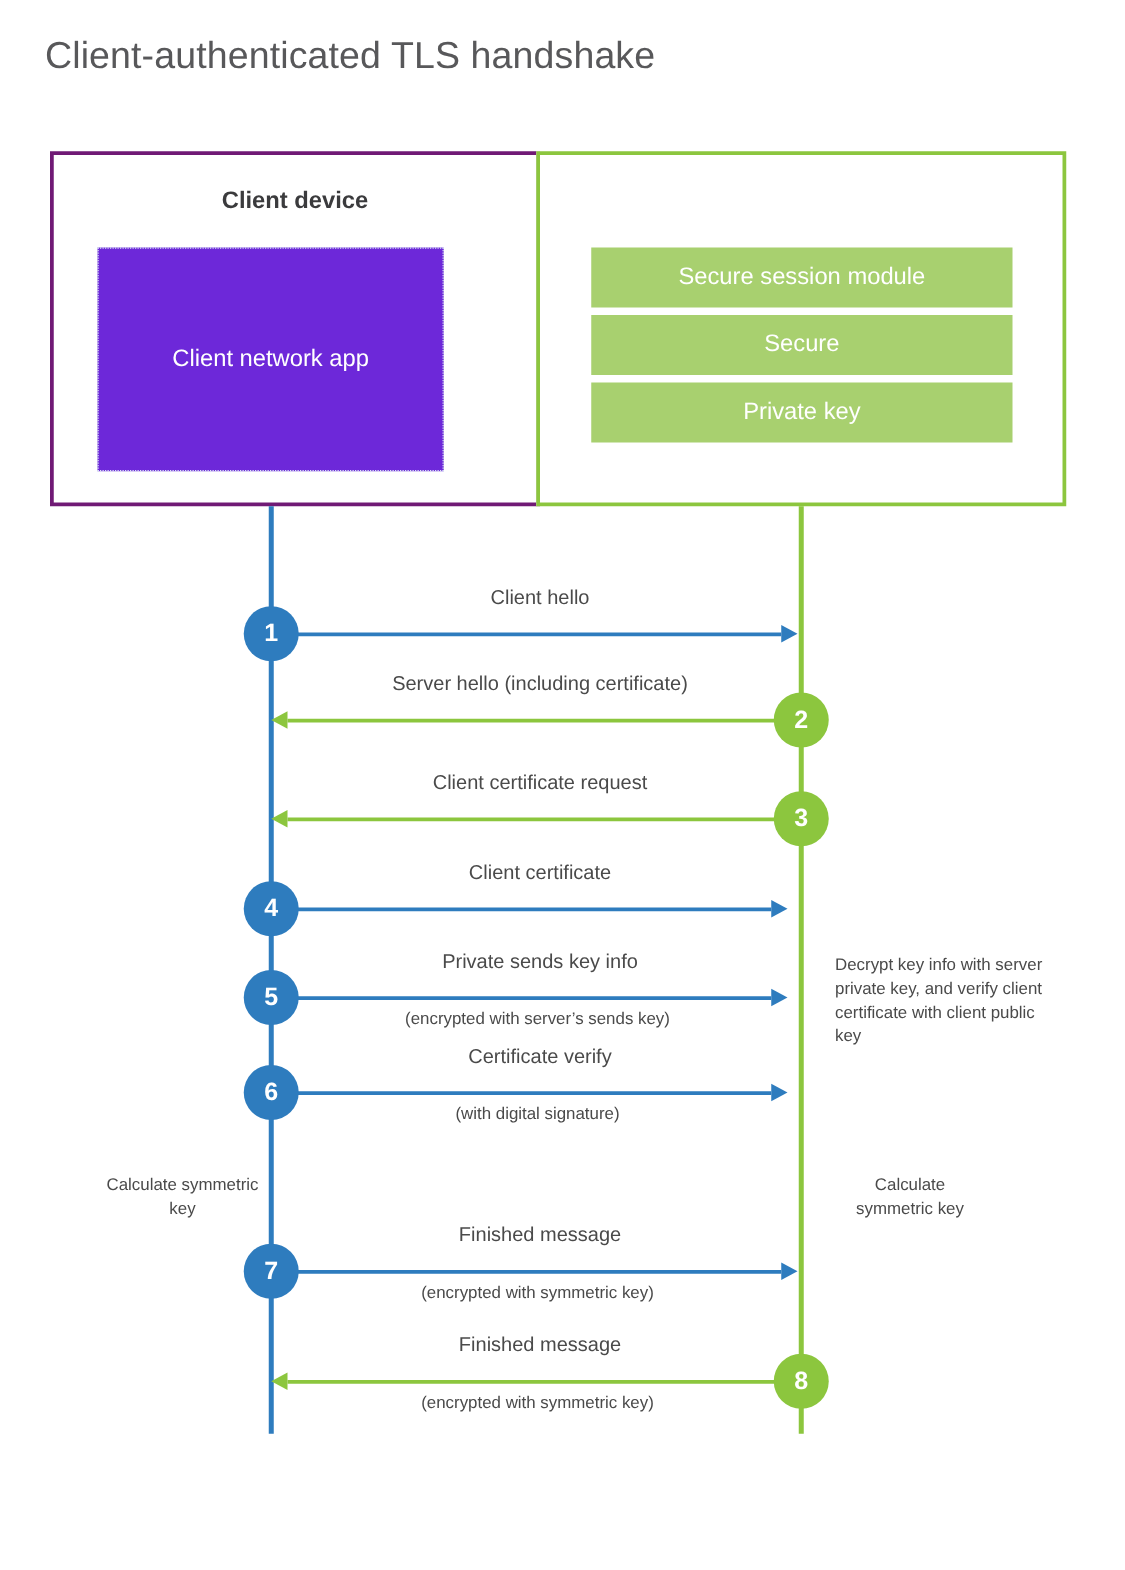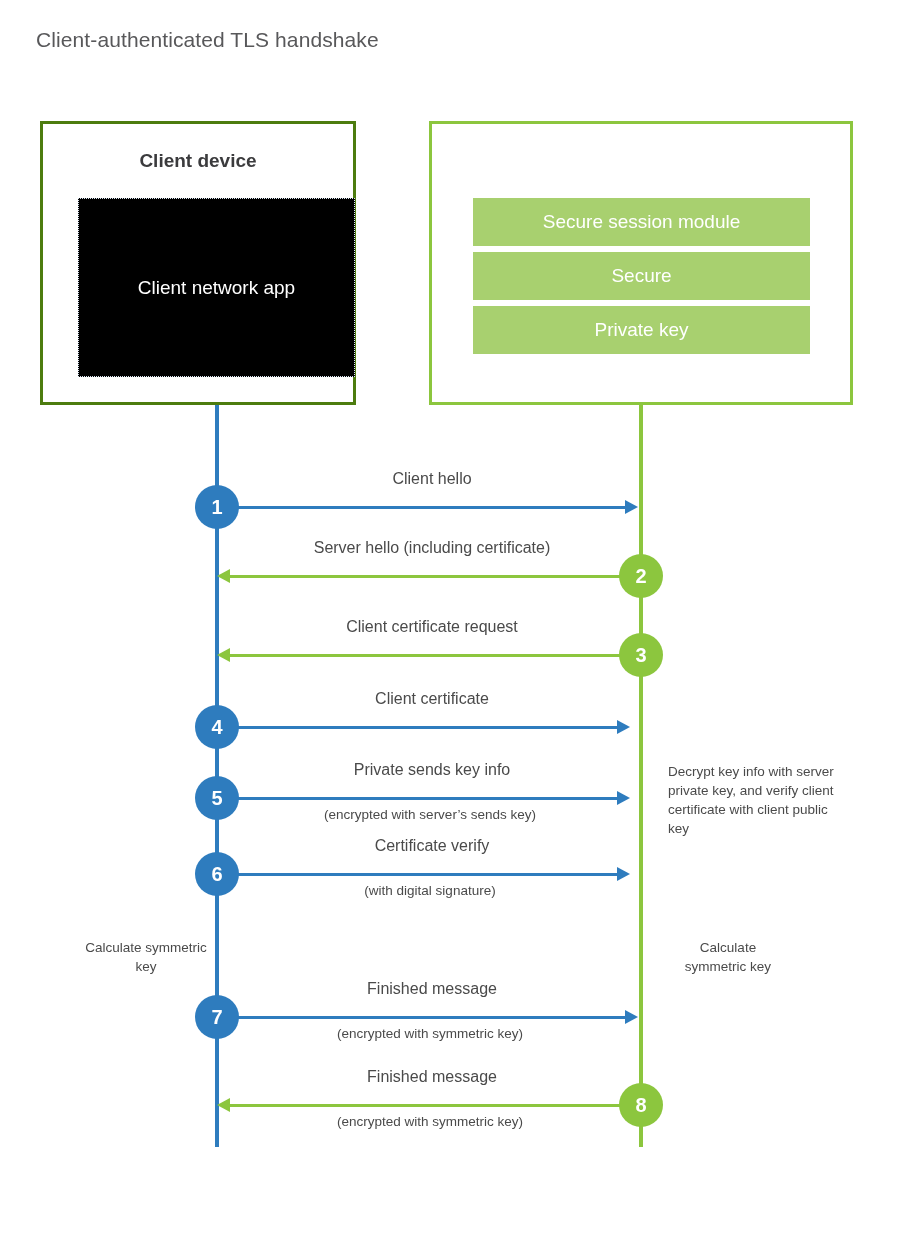--- a/index.html
+++ b/index.html
@@ -21,39 +21,39 @@
     position: relative;
     width: 900px;
     height: 1256px;
   }
 
   
   .page-title {
     position: absolute;
     left: 36px;
     top: 28px;
-    font-size: 21px;
+    font-size: 30px;
     font-weight: 400;
     color: #58585a;
     letter-spacing: 0.1px;
     white-space: nowrap;
   }
 
   
   .actor-box {
     position: absolute;
     background: #ffffff;
     box-sizing: border-box;
   }
   .actor-box.client {
     left: 40px;
     top: 121px;
-    width: 316px;
+    width: 392px;
     height: 284px;
-    border: 3px solid #4d7c0f;
+    border: 3px solid #701a75;
   }
   .actor-box.server {
     left: 429px;
     top: 121px;
     width: 424px;
     height: 284px;
     border: 3px solid #8cc63e;
   }
   .actor-title {
     position: absolute;
@@ -66,21 +66,21 @@
     color: #3b3b3d;
   }
 
   
   .client-app {
     position: absolute;
     left: 35px;
     top: 74px;
     width: 277px;
     height: 179px;
-    background: #000000;
+    background: #6d28d9;
     outline: 1px dotted #d9e6f3;
     outline-offset: -1px;
     color: #ffffff;
     font-size: 19px;
     display: flex;
     align-items: center;
     justify-content: center;
     text-align: center;
     line-height: 1.35;
     box-sizing: border-box;

